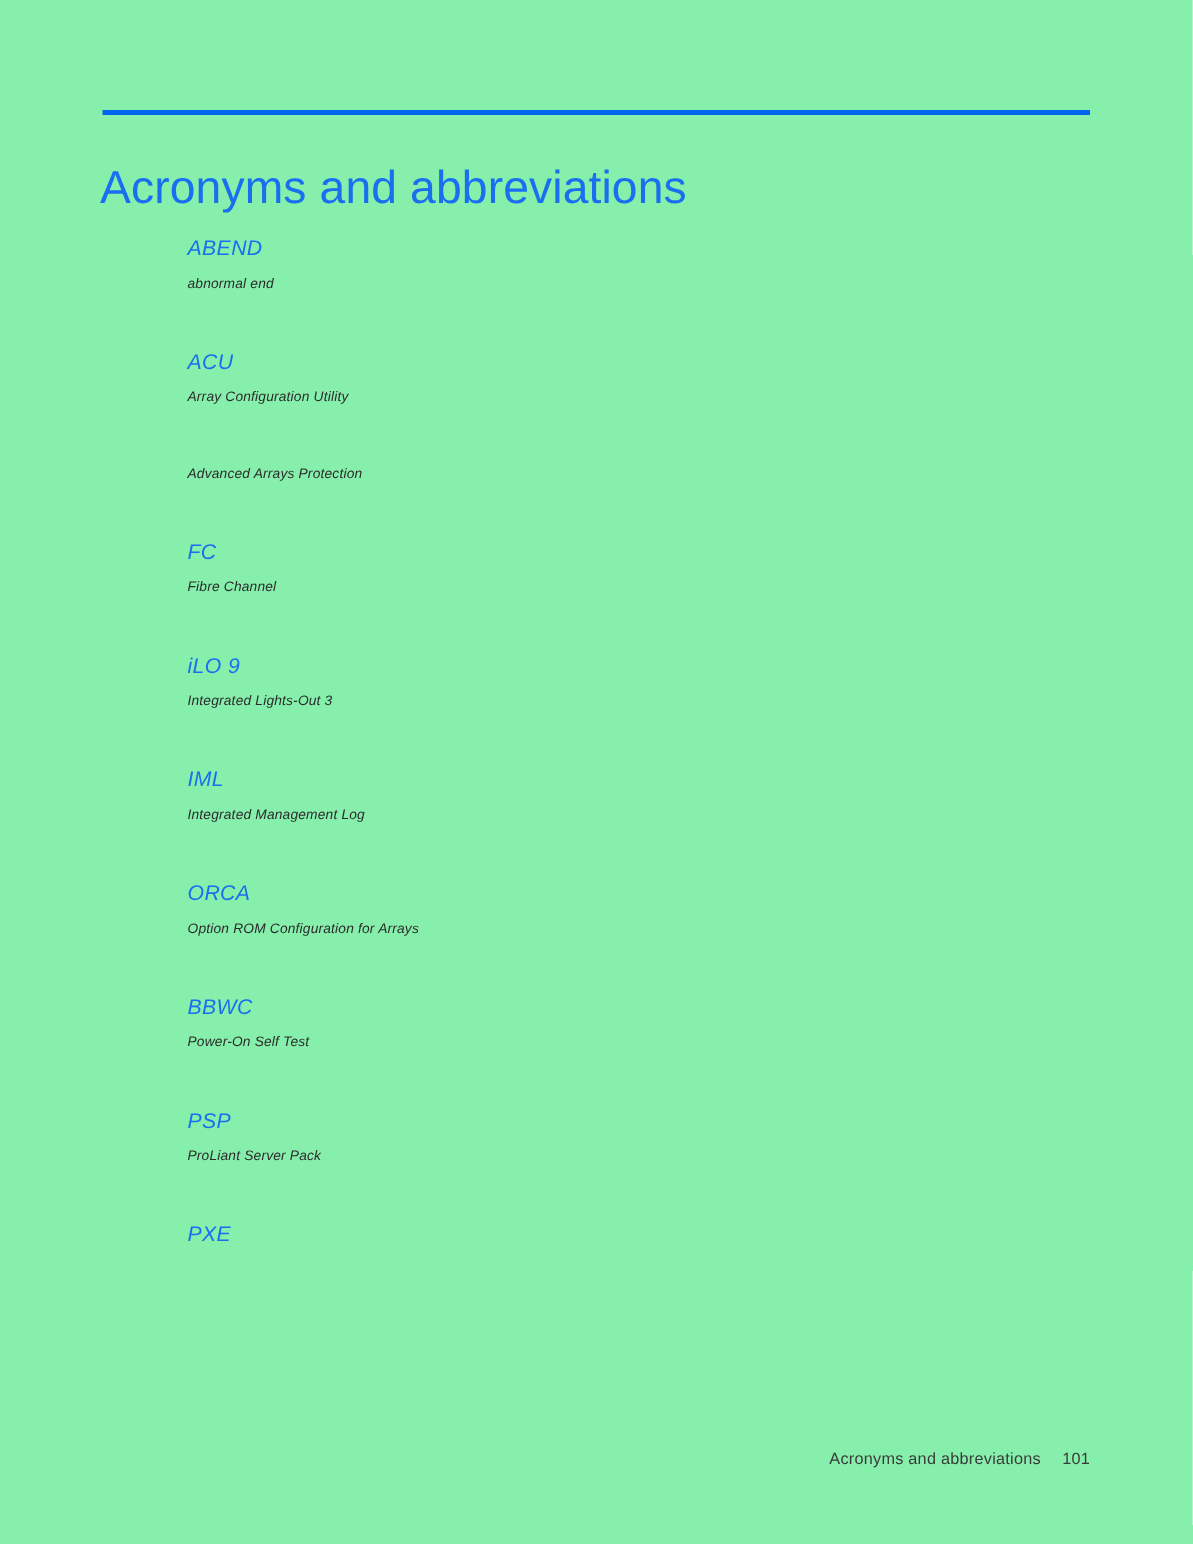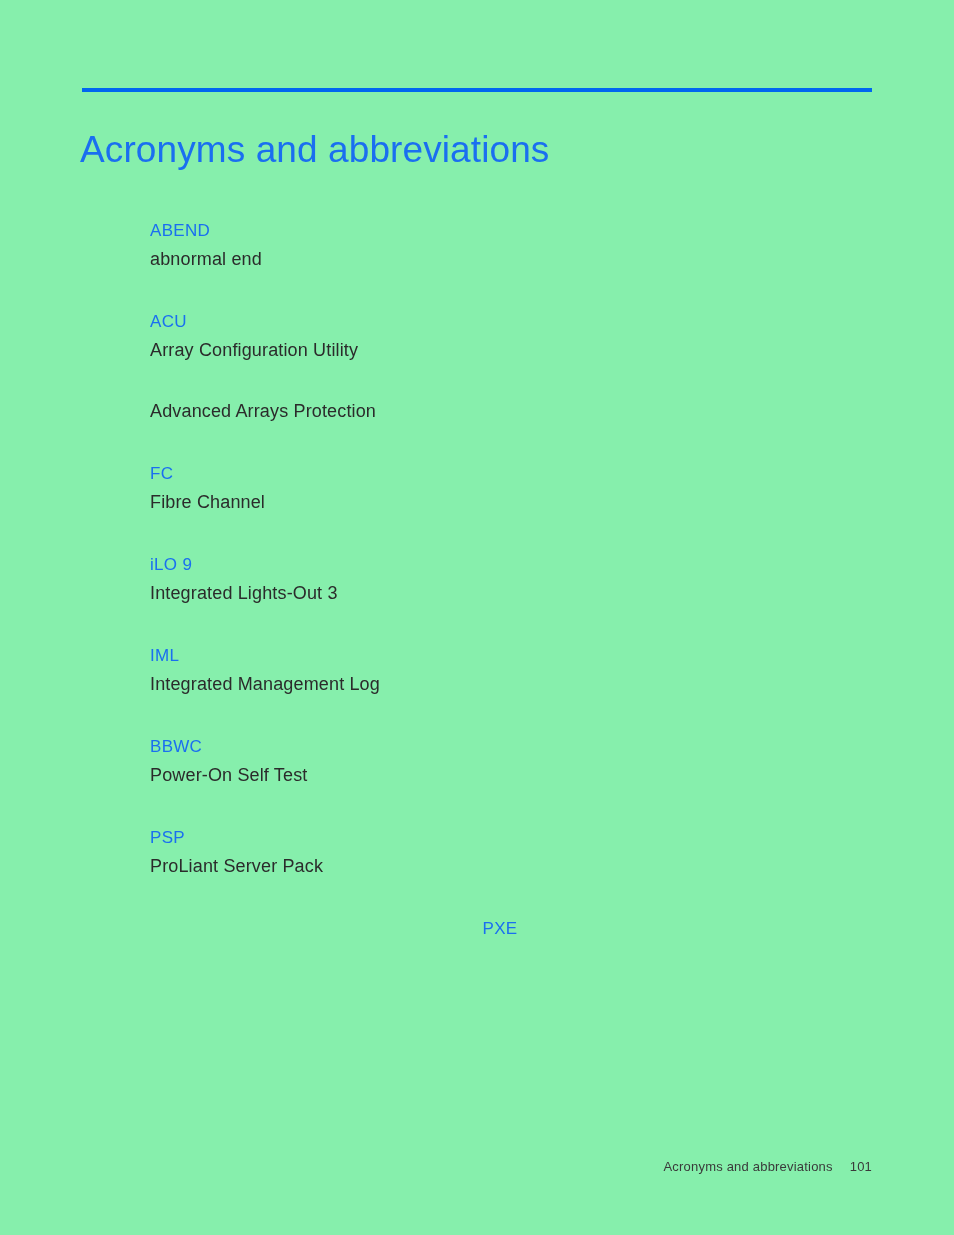--- a/index.html
+++ b/index.html
@@ -41,44 +41,44 @@
     font-weight: 400;
     letter-spacing: 0.1px;
     color: #1a6ff0;
     white-space: nowrap;
   }
 
   
   .glossary {
     position: absolute;
     left: 150px;
-    top: 220px;
+    top: 188px;
     width: 700px;
+    font-style: italic;
   }
 
   .entry {
     margin: 0 0 43px 0;
   }
   .entry:last-child {
     margin-bottom: 0;
-    text-align: center;
   }
 
   .entry-term {
     font-size: 17px;
     line-height: 21px;
     font-weight: 400;
     color: #1a6ff0;
     letter-spacing: 0.3px;
     margin: 0 0 9px 0;
     white-space: nowrap;
   }
 
   .entry-definition {
-    font-size: 18px;
+    font-size: 11px;
     line-height: 18px;
     font-weight: 400;
     color: #2b2b2b;
     letter-spacing: 0.15px;
     margin: 0;
     white-space: nowrap;
   }
 
   
   .footer {
@@ -125,20 +125,24 @@
       </div>
       <div class="entry">
         <div class="entry-term">iLO 9</div>
         <div class="entry-definition">Integrated Lights-Out 3</div>
       </div>
       <div class="entry">
         <div class="entry-term">IML</div>
         <div class="entry-definition">Integrated Management Log</div>
       </div>
       <div class="entry">
+        <div class="entry-term">ORCA</div>
+        <div class="entry-definition">Option ROM Configuration for Arrays</div>
+      </div>
+      <div class="entry">
         <div class="entry-term">BBWC</div>
         <div class="entry-definition">Power-On Self Test</div>
       </div>
       <div class="entry">
         <div class="entry-term">PSP</div>
         <div class="entry-definition">ProLiant Server Pack</div>
       </div>
       <div class="entry">
         <div class="entry-term">PXE</div>
       </div>

